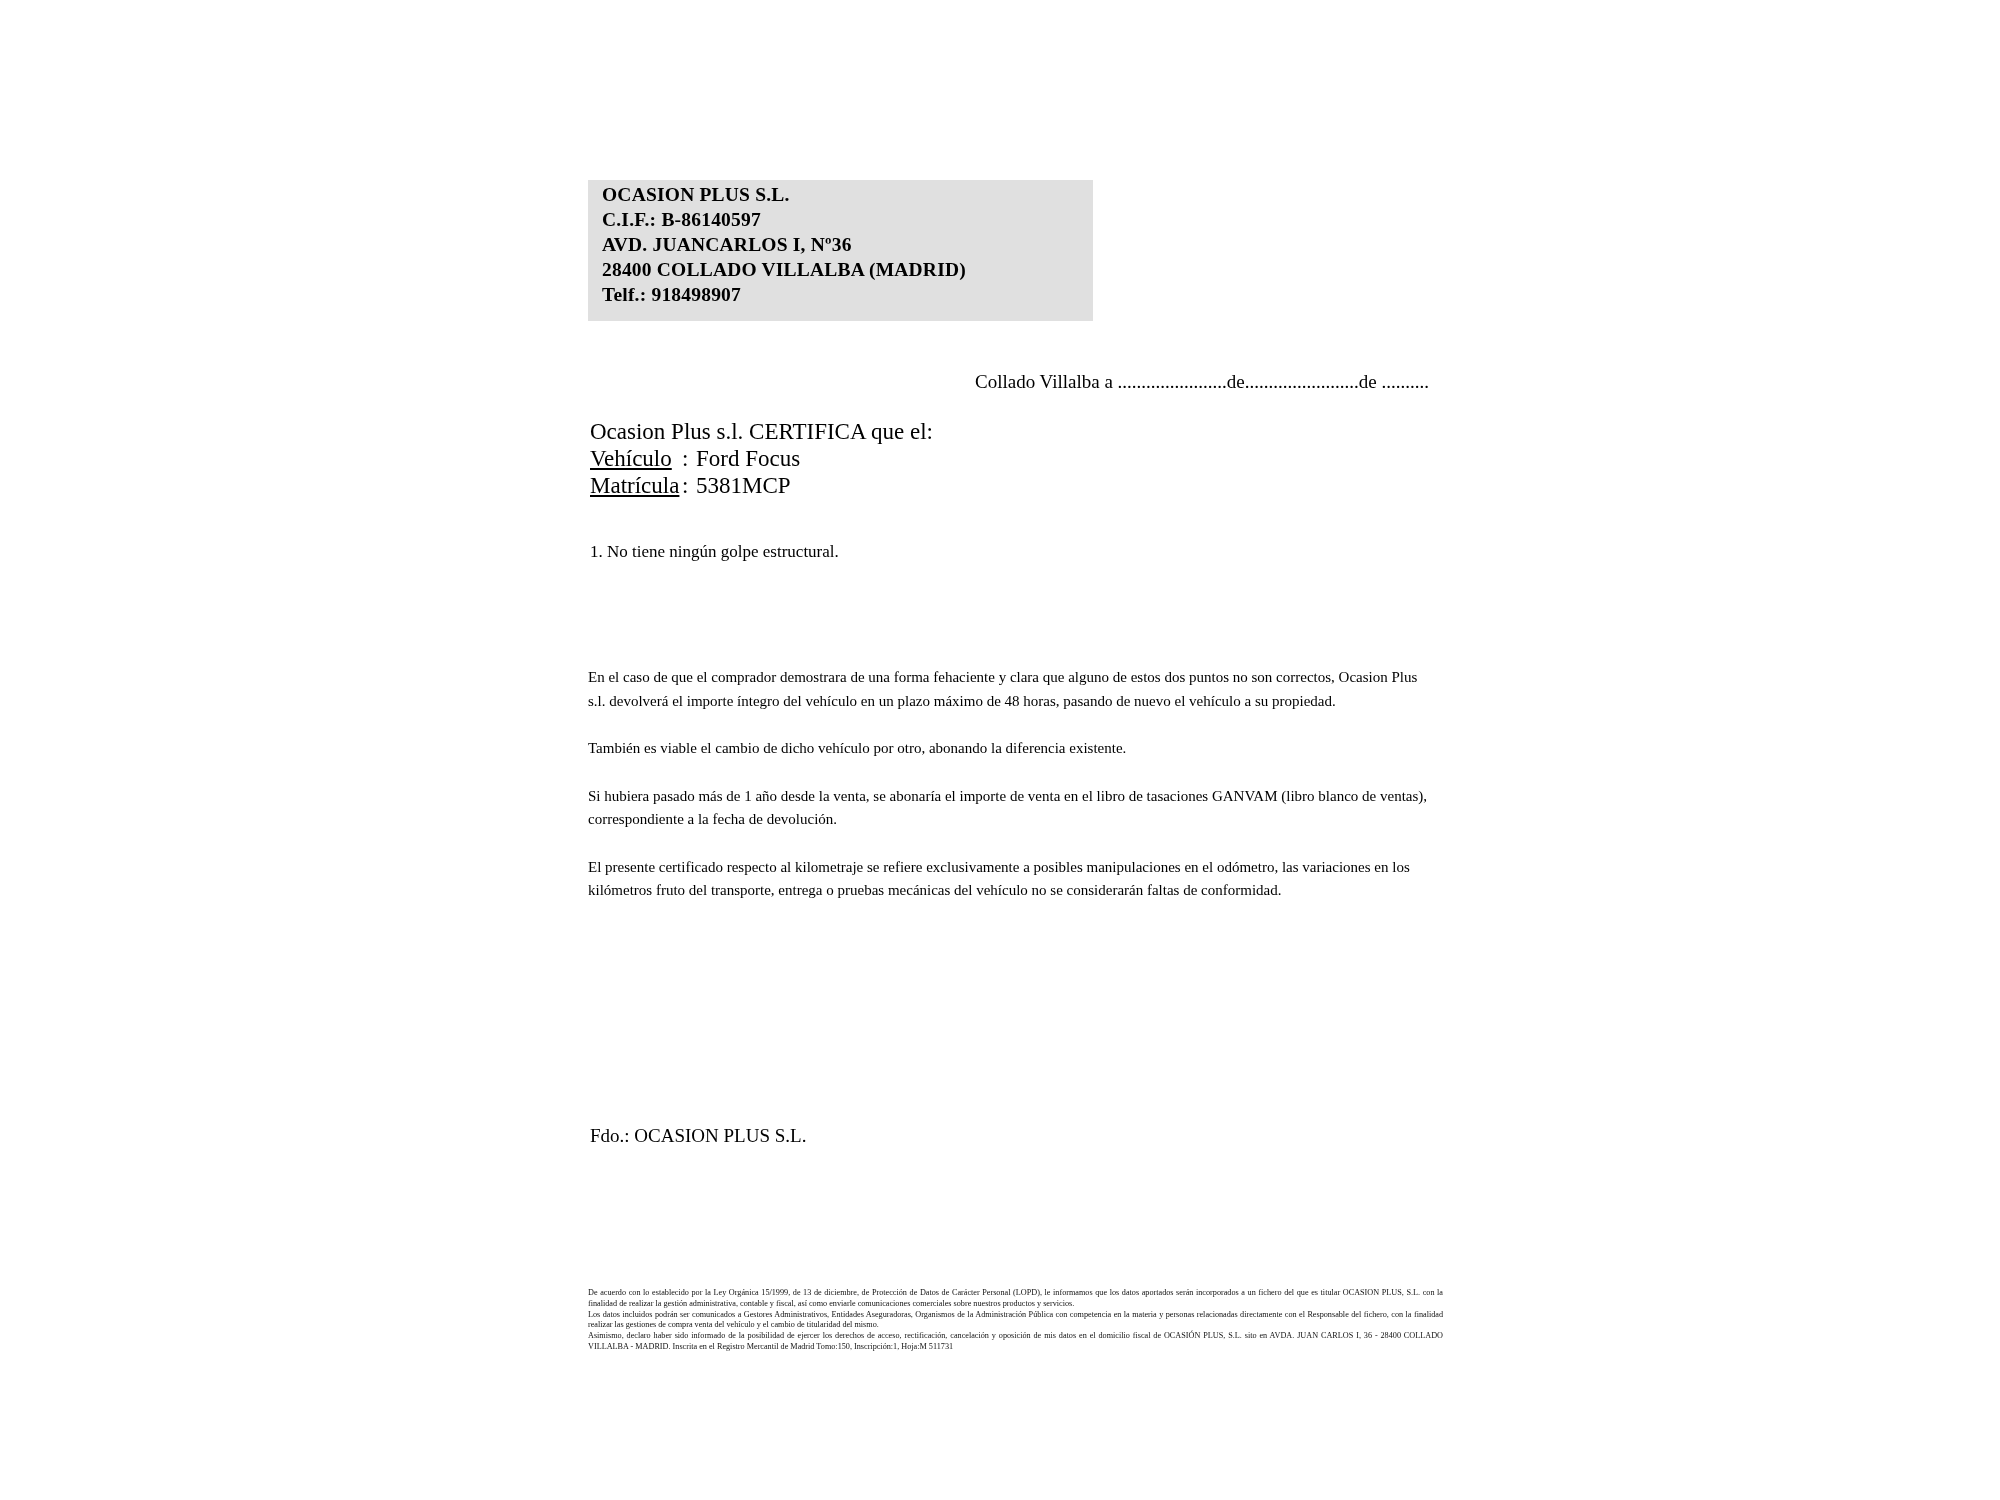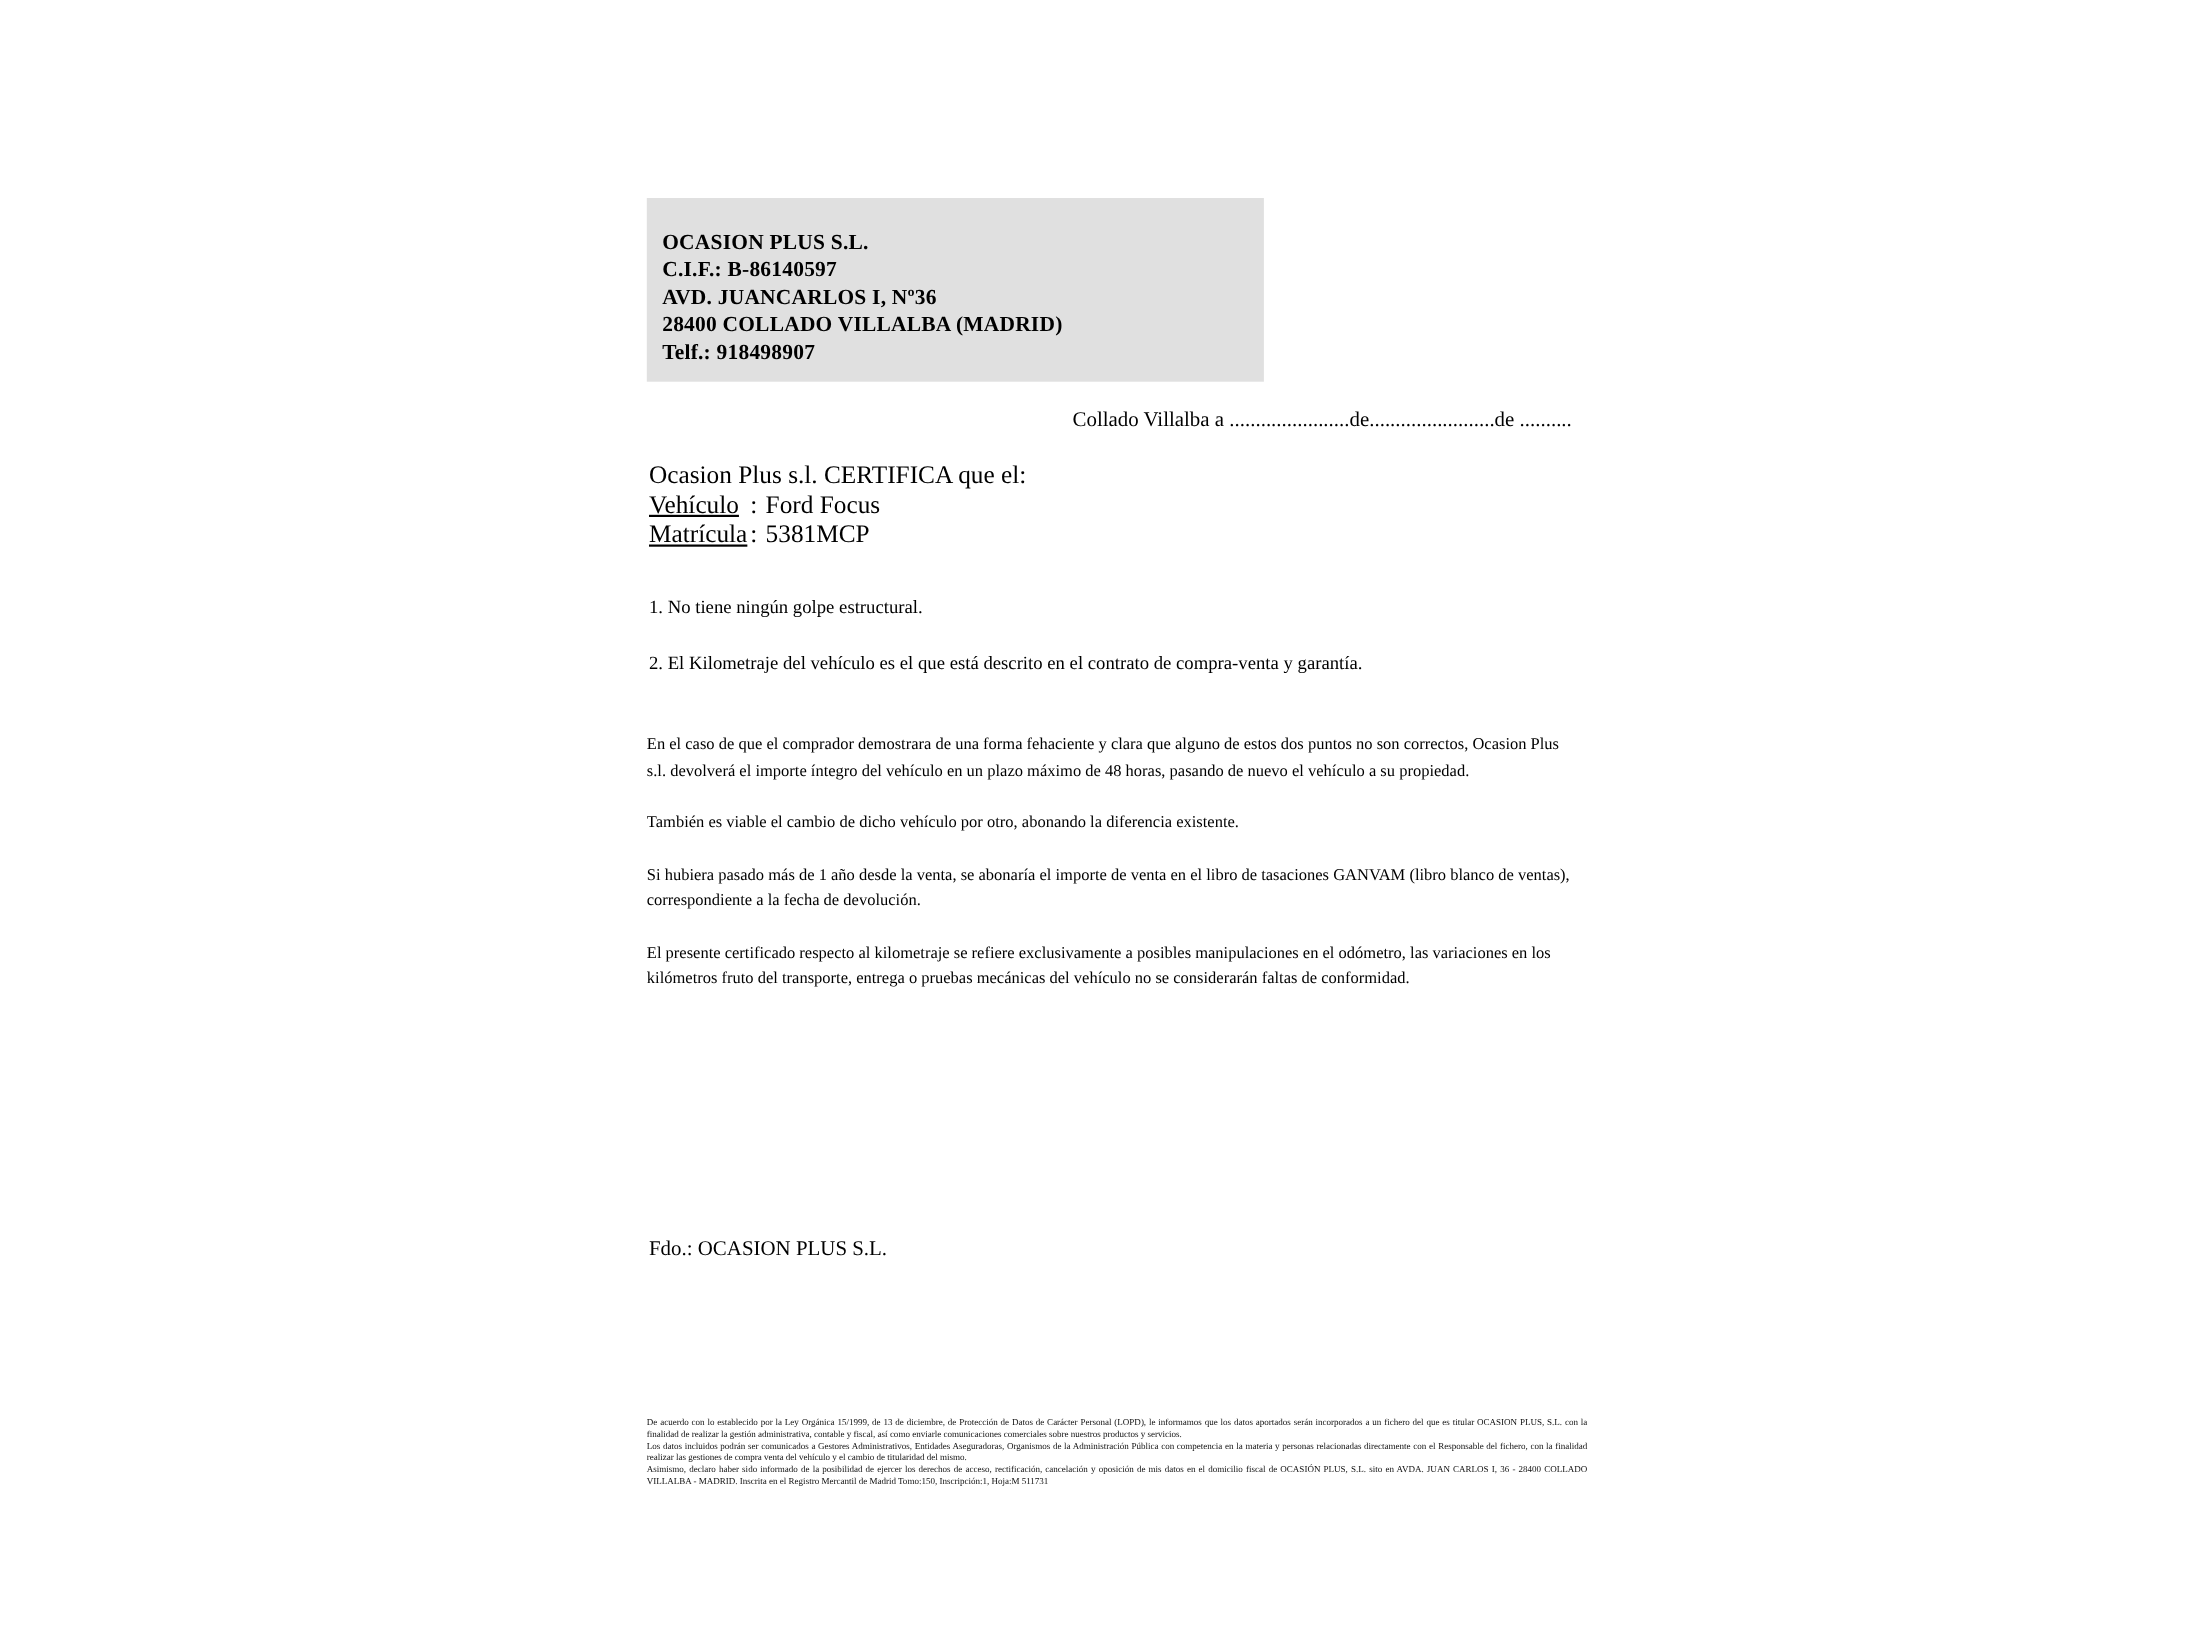--- a/index.html
+++ b/index.html
@@ -22,23 +22,23 @@
     width: 2000px;
     height: 1500px;
     background: #ffffff;
   }
 
   
   .company-block {
     position: absolute;
     left: 588px;
     top: 180px;
-    width: 561px;
+    width: 505px;
     background: #e0e0e0;
-    padding: 28px 0 14px 14px;
+    padding: 2px 0 14px 14px;
     box-sizing: border-box;
   }
   .company-line {
     font-family: "Liberation Serif", serif;
     font-weight: bold;
     font-size: 19.5px;
     line-height: 25px;
     letter-spacing: 0.2px;
     color: #000;
     white-space: nowrap;
@@ -145,21 +145,20 @@
     <div class="cert-row">
       <span class="cert-label">Vehículo</span><span class="cert-sep">:</span><span>Ford Focus</span>
     </div>
     <div class="cert-row">
       <span class="cert-label">Matrícula</span><span class="cert-sep">:</span><span>5381MCP</span>
     </div>
   </div>
 
   <div class="points">
     <div class="point">1. No tiene ningún golpe estructural.</div>
-    <div class="point">2. El Kilometraje del vehículo es el que está descrito en el contrato de compra-venta y garantía.</div>
   </div>
 
   <div class="body-paras">
     <p class="para">En el caso de que el comprador demostrara de una forma fehaciente y clara que alguno de estos dos puntos no son correctos, Ocasion Plus s.l. devolverá el importe íntegro del vehículo en un plazo máximo de 48 horas, pasando de nuevo el vehículo a su propiedad.</p>
     <p class="para">También es viable el cambio de dicho vehículo por otro, abonando la diferencia existente.</p>
     <p class="para">Si hubiera pasado más de 1 año desde la venta, se abonaría el importe de venta en el libro de tasaciones GANVAM (libro blanco de ventas), correspondiente a la fecha de devolución.</p>
     <p class="para">El presente certificado respecto al kilometraje se refiere exclusivamente a posibles manipulaciones en el odómetro, las variaciones en los kilómetros fruto del transporte, entrega o pruebas mecánicas del vehículo no se considerarán faltas de conformidad.</p>
   </div>
 
   <div class="signature">Fdo.: OCASION PLUS S.L.</div>

